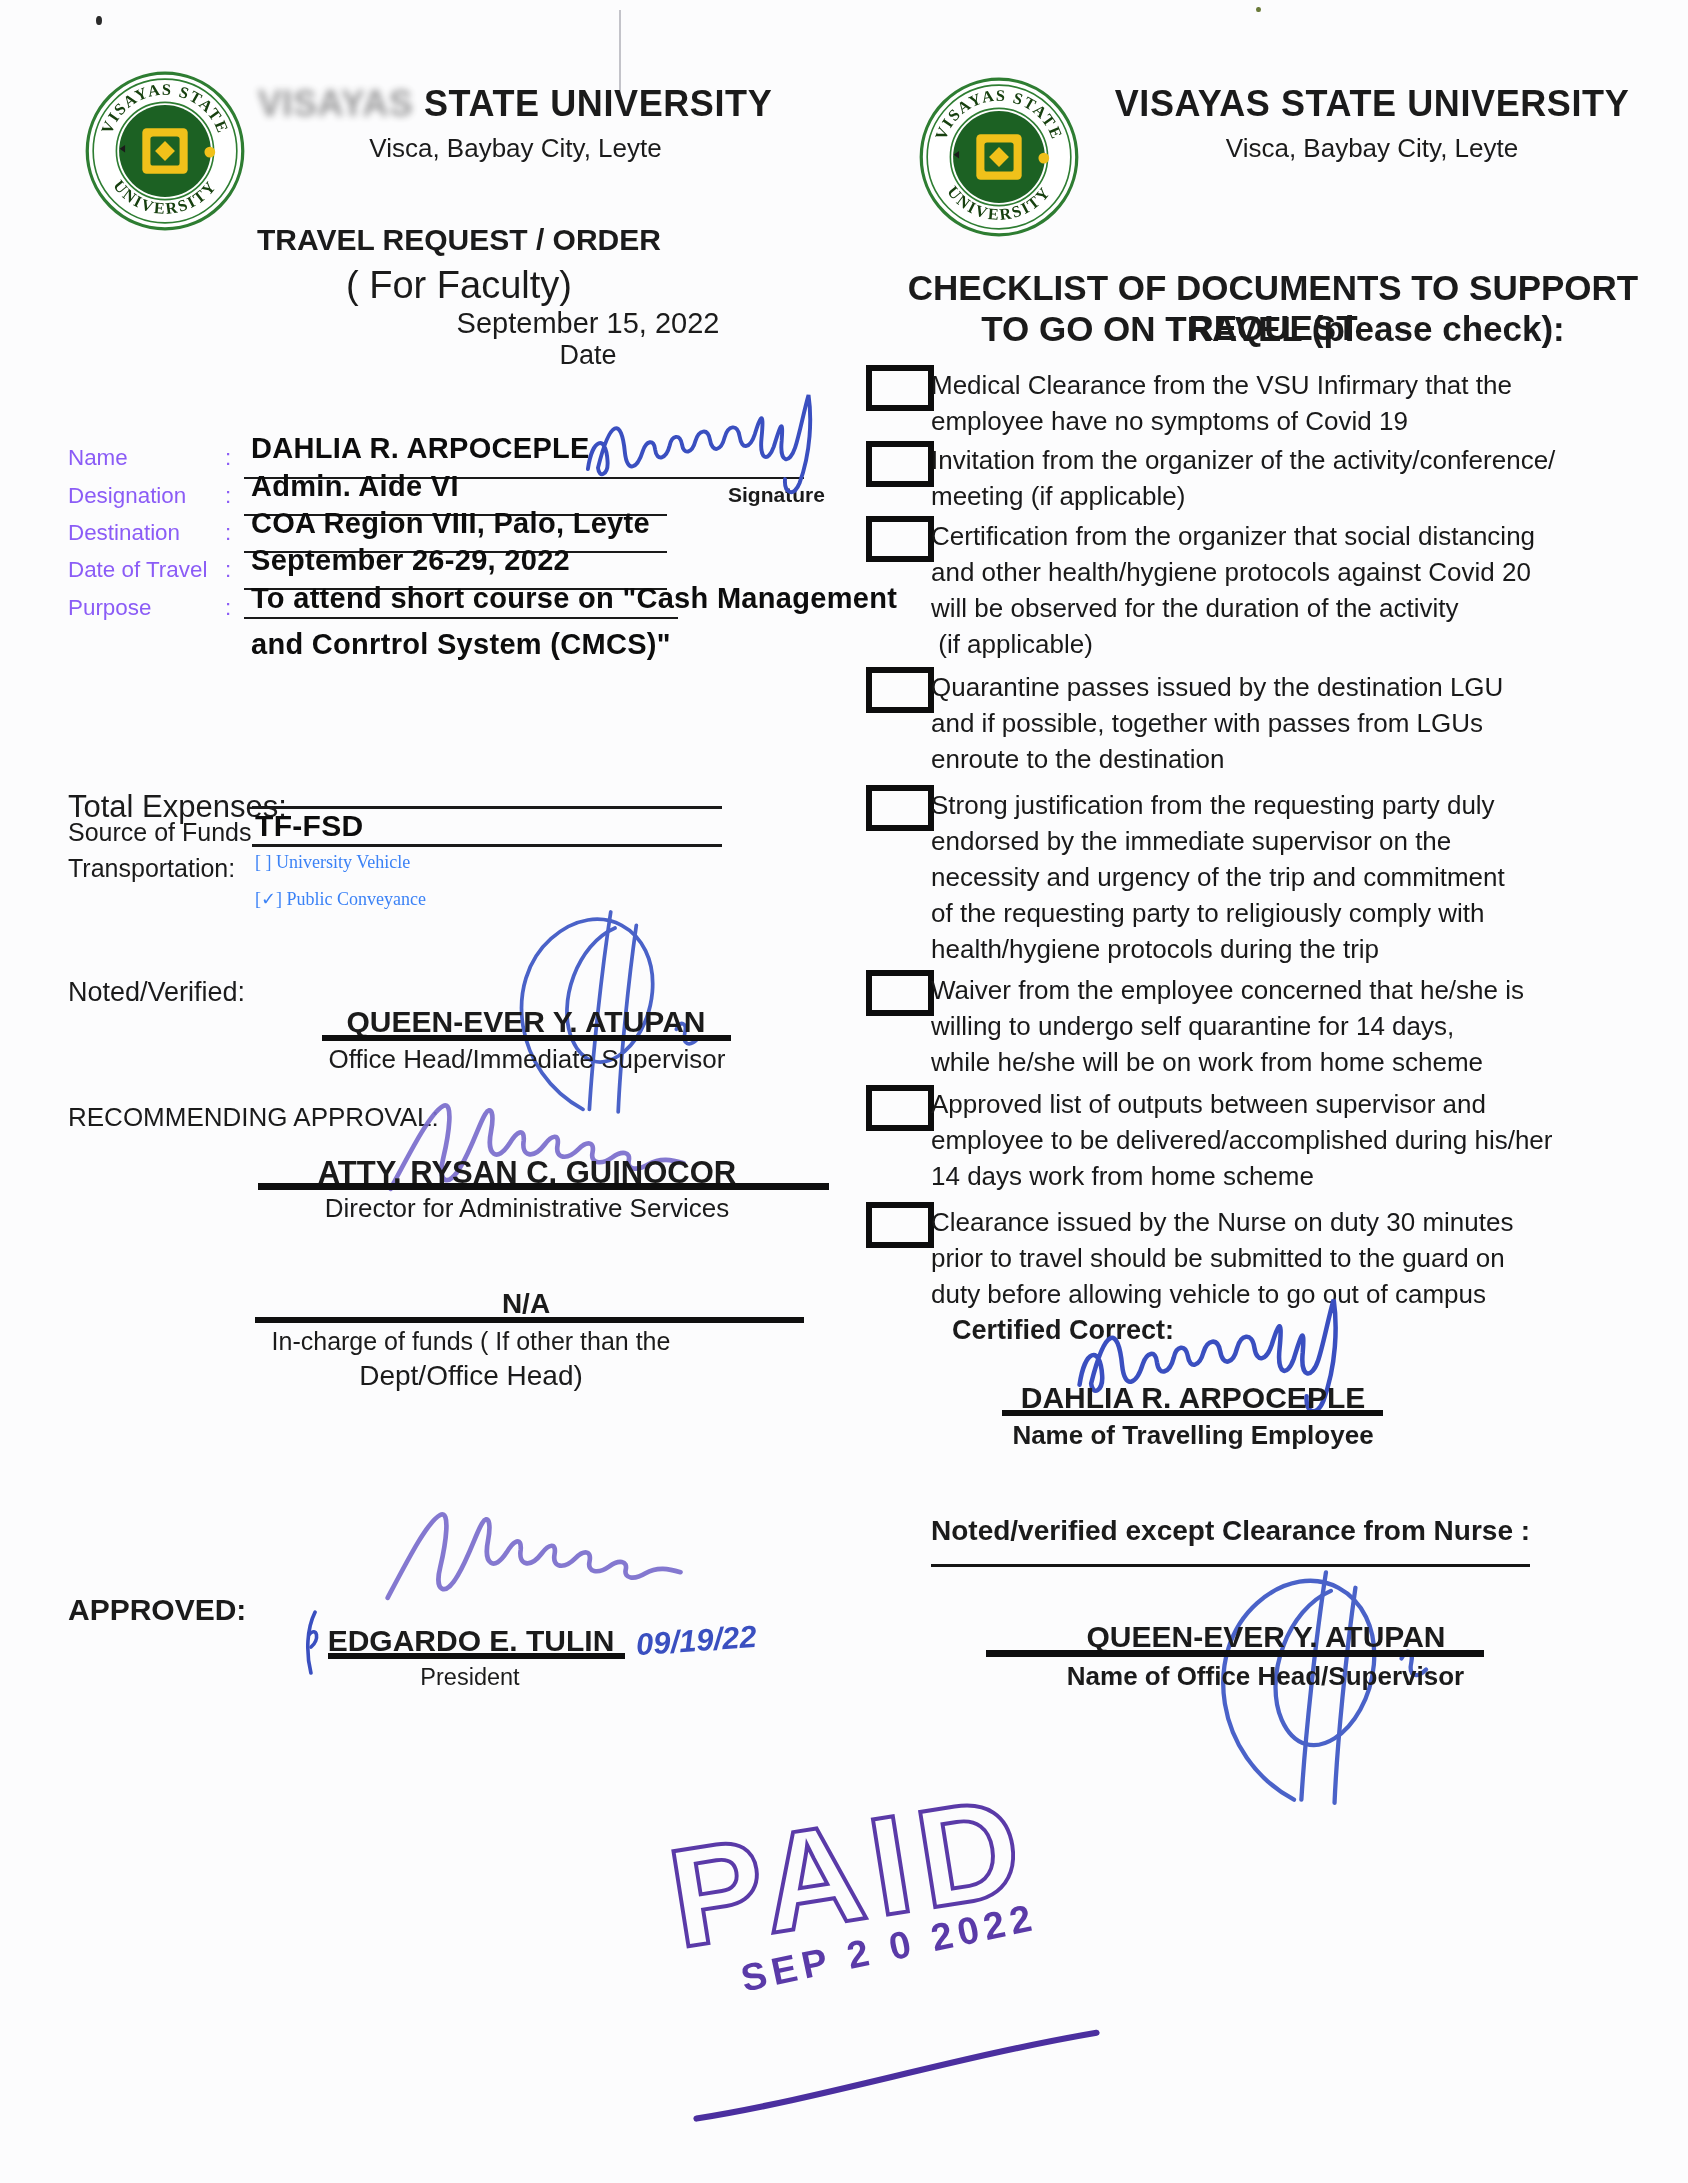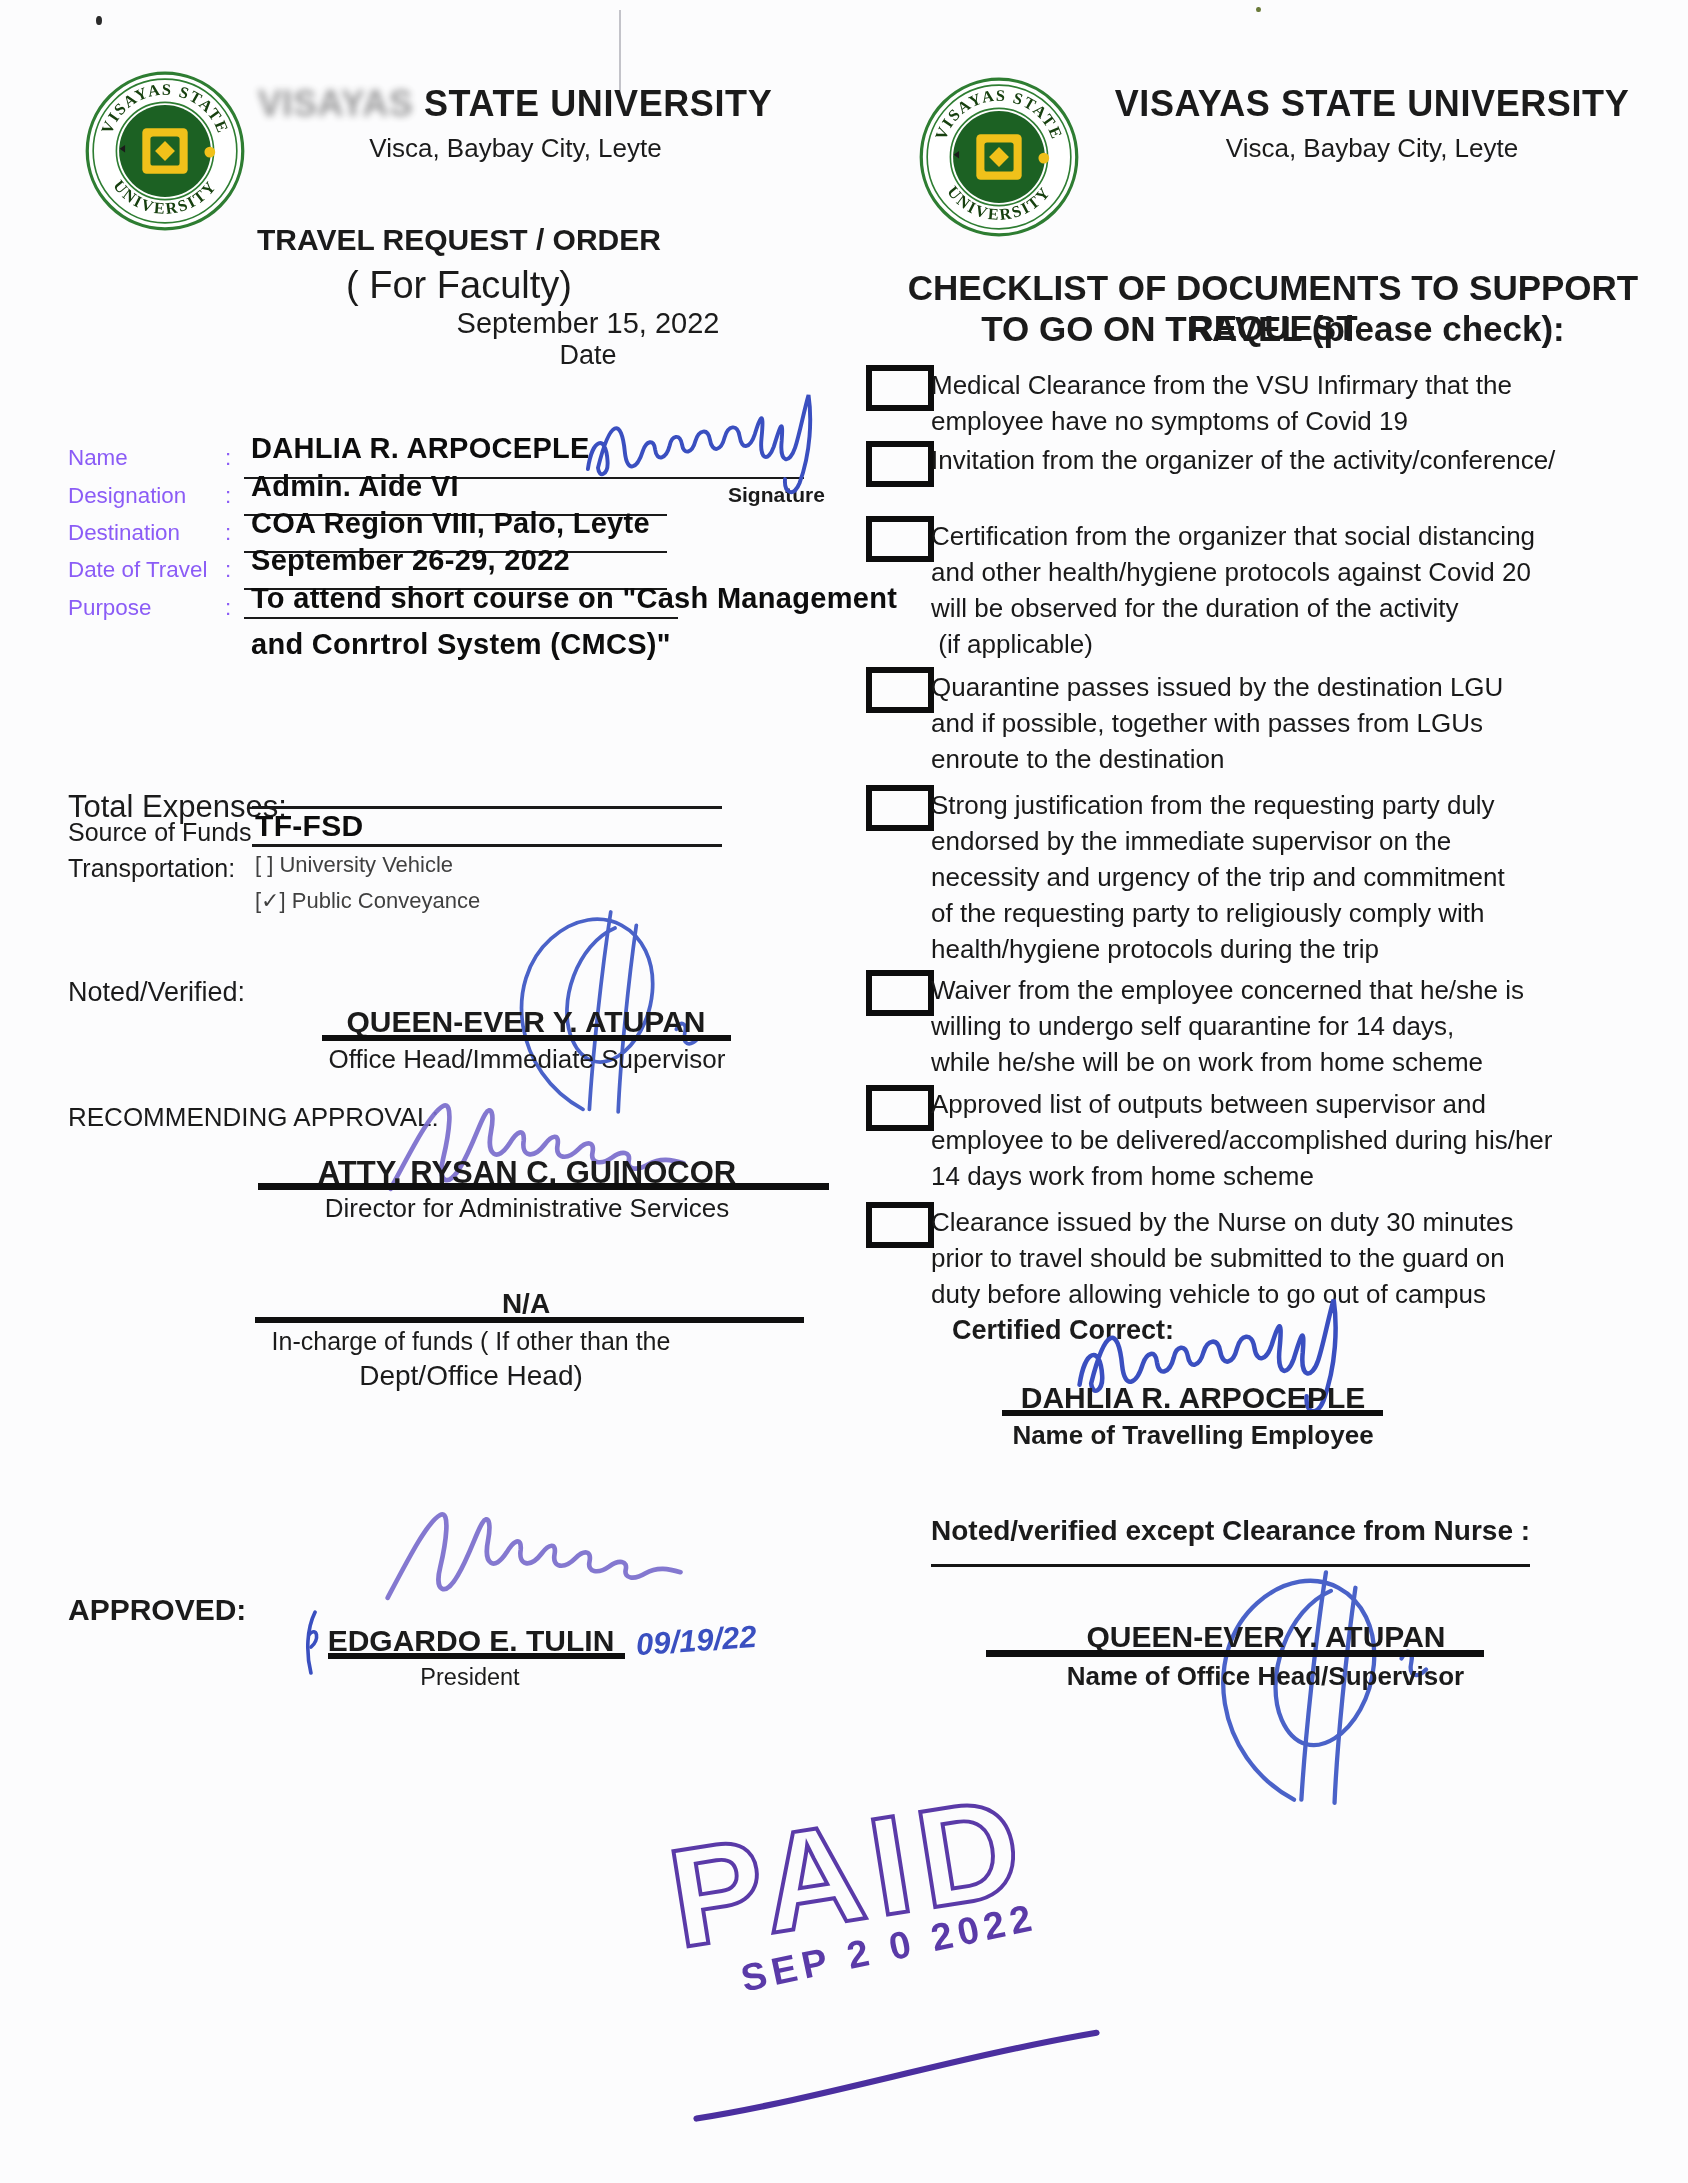--- a/index.html
+++ b/index.html
@@ -7,21 +7,21 @@
         font-family:"Liberation Sans",sans-serif;color:#1b1b1b;overflow:hidden;}
   .abs{position:absolute;}
   .b{font-weight:bold;}
   .ctr{text-align:center;}
   .lbl{font-size:22.4px;color:#8b5cf6;}
   .val{font-size:29px;font-weight:bold;color:#0d0d0d;letter-spacing:0.3px;}
   .uline{height:0;border-bottom:2.8px solid #1a1a1a;}
   .thick{background:#0f0f0f;}
   .cb{width:56px;height:34px;border:6.2px solid #0d0d0d;background:transparent;}
   .chk-line{font-size:26px;line-height:36px;color:#191919;}
-  .smallcap{font-size:22px;color:#404040;}
+  .smallcap{font-size:18px;color:#3b82f6;font-family:Liberation Serif, serif;}
   .smudge{filter:blur(3.9px);opacity:.45;}
   .hand{color:#3a4fc0;font-style:italic;font-weight:bold;}
   .speck{background:#2a2a2a;border-radius:50%;}
   svg text{font-family:"Liberation Sans",sans-serif;}
   .sealtxt{font-family:"Liberation Serif",serif;}
 </style>
 </head>
 <body>
 
 <div class="page">
@@ -203,20 +203,21 @@
 
   <div class="abs cb" style="left:866px;top:365px"></div>
   <div class="abs" style="left:931px;top:367px;width:745px">
     <div class="chk-line">Medical Clearance from the VSU Infirmary that the</div>
     <div class="chk-line">employee have no symptoms of Covid 19</div>
   </div>
 
   <div class="abs cb" style="left:866px;top:441px"></div>
   <div class="abs" style="left:931px;top:442px;width:745px">
     <div class="chk-line">Invitation from the organizer of the activity/conference/</div>
+    <div class="chk-line">meeting (if applicable)</div>
   </div>
 
   <div class="abs cb" style="left:866px;top:516px"></div>
   <div class="abs" style="left:931px;top:518px;width:745px">
     <div class="chk-line">Certification from the organizer that social distancing</div>
     <div class="chk-line">and other health/hygiene protocols against Covid 20</div>
     <div class="chk-line">will be observed for the duration of the activity</div>
     <div class="chk-line">&nbsp;(if applicable)</div>
   </div>
 

